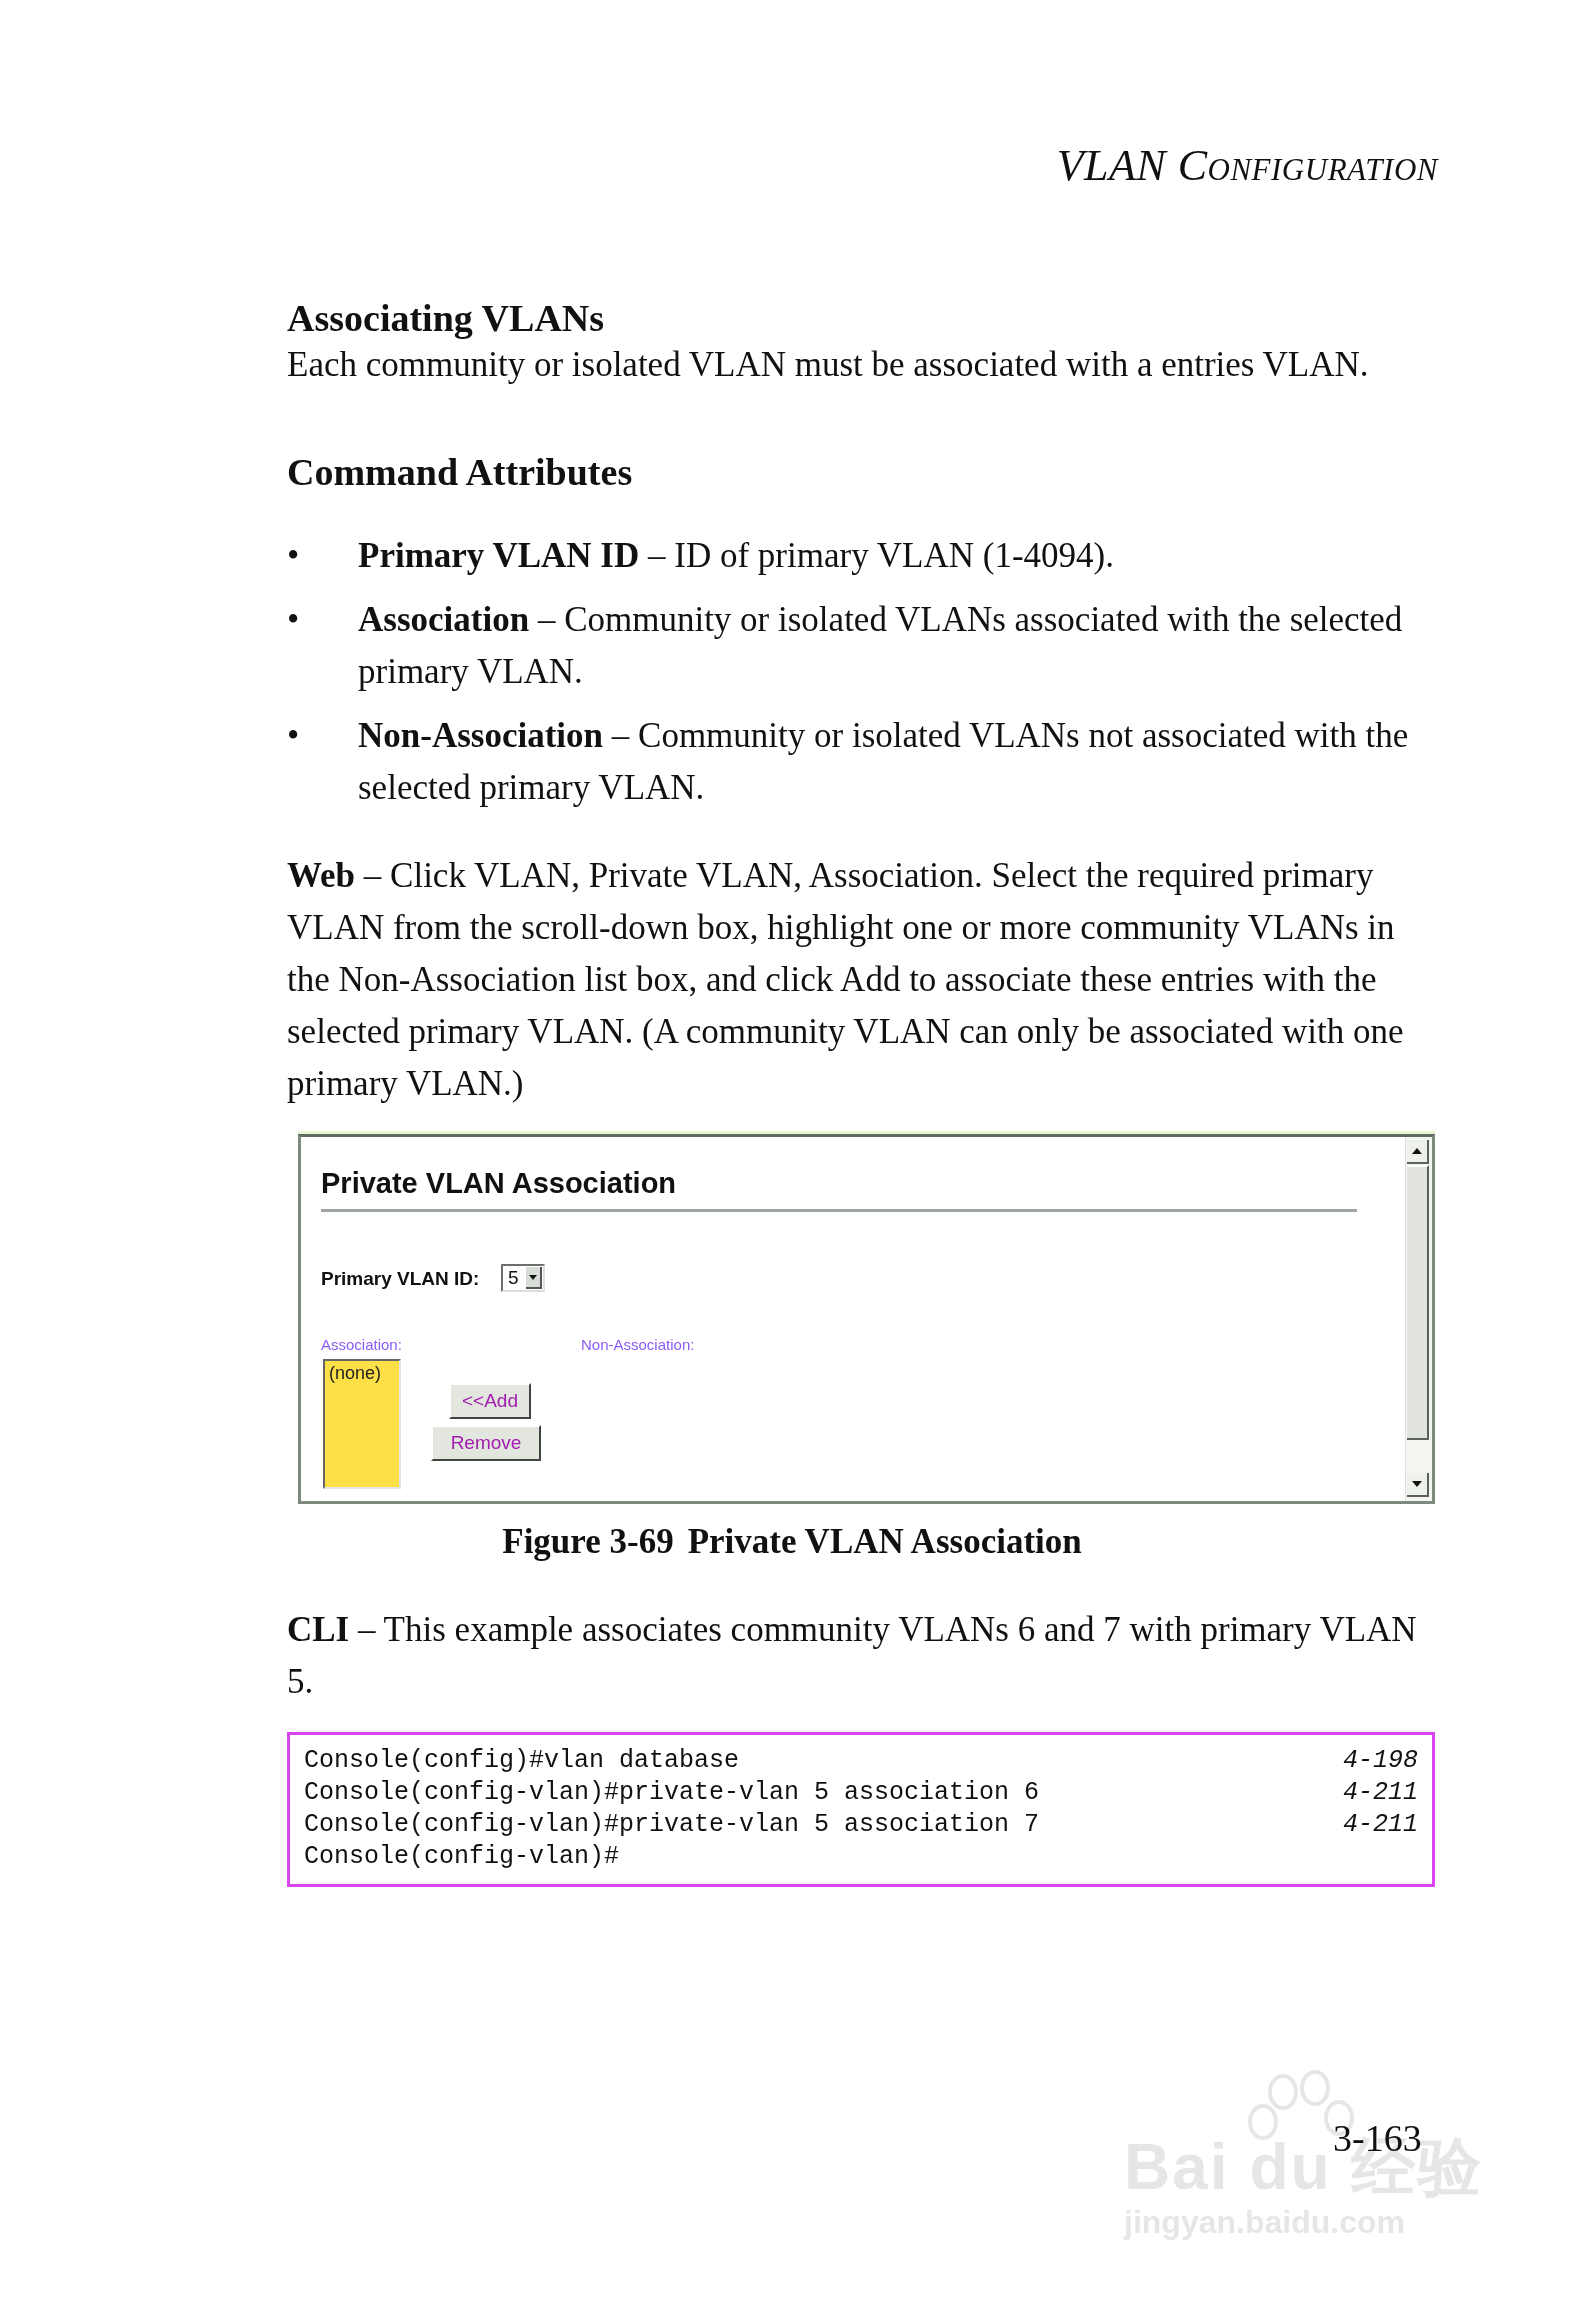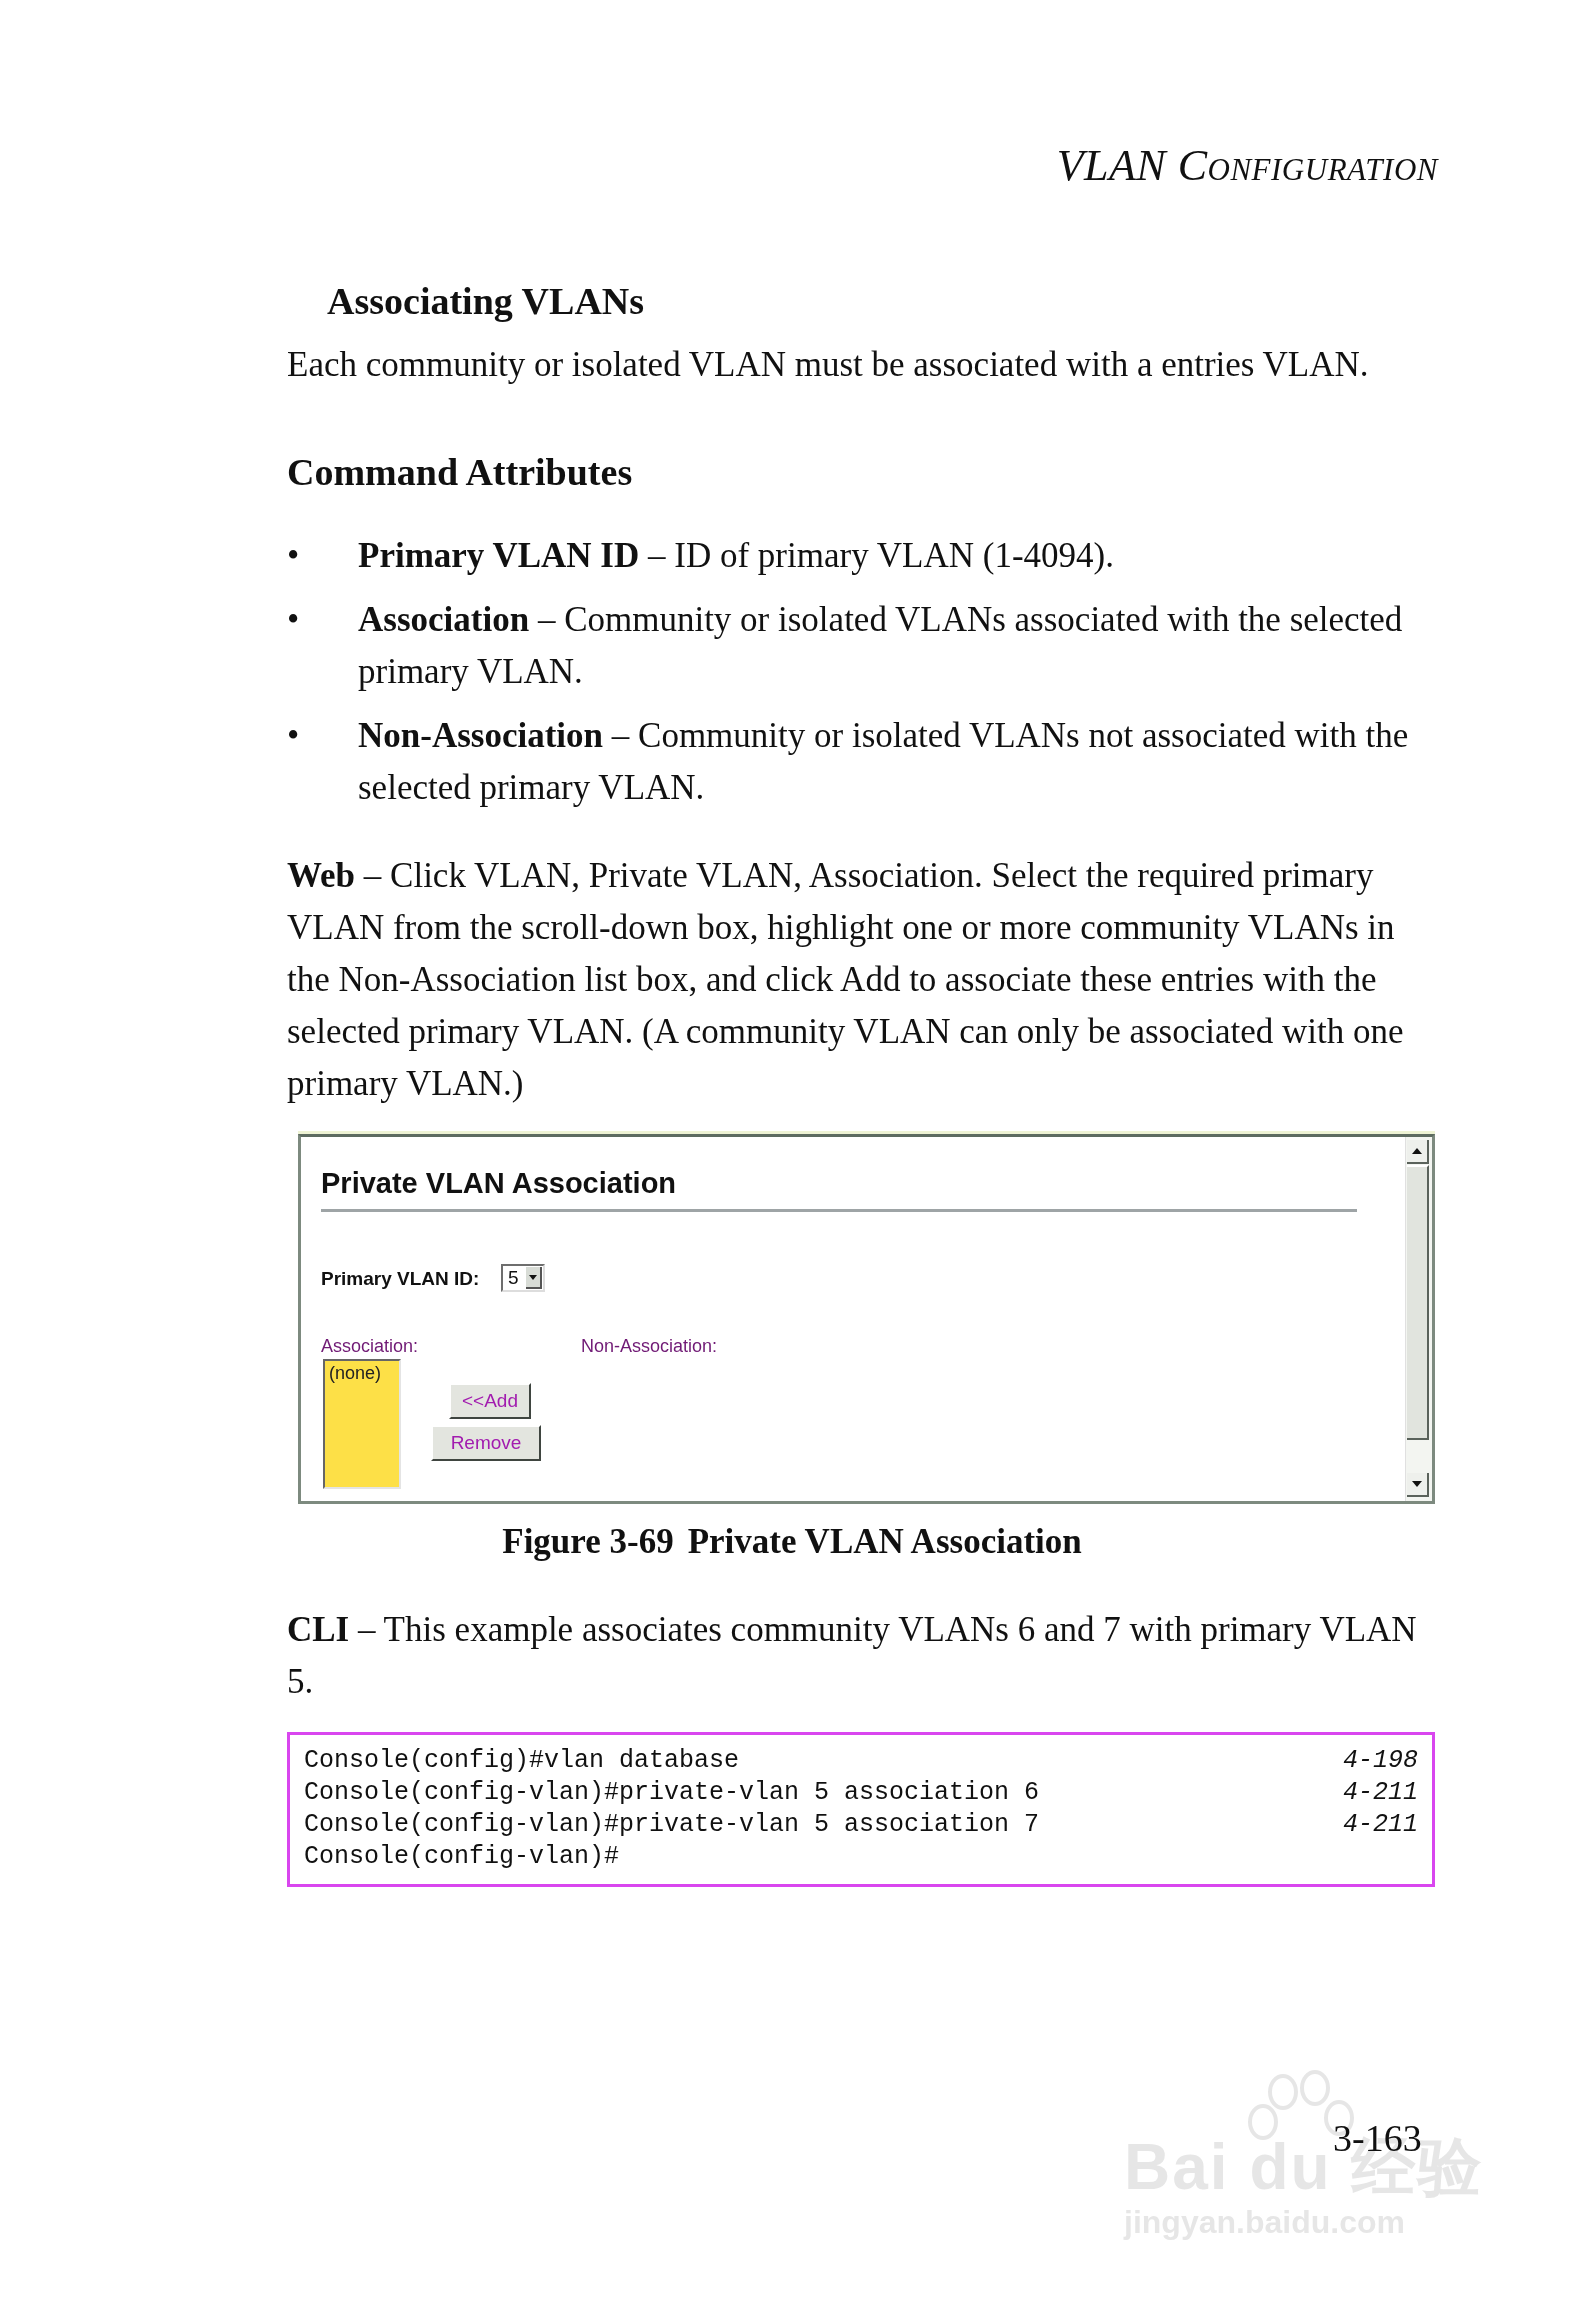--- a/index.html
+++ b/index.html
@@ -22,21 +22,21 @@
   
   #figure { position: absolute; left: 298px; top: 1134px; width: 1131px; height: 364px; background: #fff; border: 3px solid #7d8a7f; border-top-color: #5d6b60; box-shadow: 0 -3px 0 #eef3d4; }
   #fig-title { position: absolute; left: 20px; top: 30px; font-size: 29px; font-weight: bold; color: #111; }
   #fig-rule { position: absolute; left: 20px; top: 72px; width: 1036px; height: 0; border-top: 3px solid #9ea4a6; }
   #vlan-id-label { position: absolute; left: 20px; top: 131px; font-size: 19px; font-weight: bold; color: #111; }
   #vlan-select { position: absolute; left: 200px; top: 127px; width: 44px; height: 28px; border: 2px solid #6e6e6e; border-right-color: #ddd; border-bottom-color: #ddd; background: #fff; box-sizing: border-box; }
   #vlan-select .val { position: absolute; left: 5px; top: 1px; font-size: 19px; color: #111; }
   #vlan-select .arrow { position: absolute; right: 1px; top: 1px; width: 16px; height: 22px; background: #d8dcd6; border-right: 2px solid #555; border-bottom: 2px solid #555; box-sizing: border-box; }
   #vlan-select .arrow:after { content: ""; position: absolute; left: 3px; top: 8px; border-left: 4px solid transparent; border-right: 4px solid transparent; border-top: 5px solid #111; }
 
-  .list-label { position: absolute; top: 199px; font-size: 18px; color: #701a75; }
+  .list-label { position: absolute; top: 199px; font-size: 15px; color: #8b5cf6; }
   #assoc-label { left: 20px; }
   #nonassoc-label { left: 280px; }
   .listbox { position: absolute; background: #fde047; border: 2px solid #666; border-right-color: #e4e4e4; border-bottom-color: #e4e4e4; box-sizing: border-box; }
   #assoc-list { left: 22px; top: 222px; width: 78px; height: 130px; }
   #nonassoc-list { left: 282px; top: 222px; width: 200px; height: 130px; }
   .opt { font-size: 18px; line-height: 25px; padding-left: 4px; white-space: nowrap; }
   .opt.sel { background: #1a1ad2; color: #fff; outline: 1px dotted #9aa; outline-offset: -1px; margin-right: 2px; }
   .opt.plain { color: #222; }
 
   .btn { position: absolute; background: #e3e5df; border: 2px solid #fff; border-right-color: #3f4540; border-bottom-color: #3f4540; font-size: 19px; color: #a21caf; text-align: center; box-sizing: border-box; }
@@ -62,21 +62,21 @@
   #watermark { position: absolute; left: 1120px; top: 2070px; width: 380px; height: 180px; opacity: 0.18; pointer-events: none; }
   #watermark .wm-brand { position: absolute; left: 4px; top: 54px; font-size: 64px; font-weight: bold; color: #777; letter-spacing: 2px; }
   #watermark .wm-url { position: absolute; left: 4px; top: 134px; font-size: 32px; font-weight: bold; color: #777; }
   #watermark .paw { position: absolute; width: 22px; height: 28px; border: 4px solid #777; border-radius: 50%; }
 </style>
 </head>
 <body>
 
 <div id="running-head" class="serif"><span>VLAN C</span><span class="sc">ONFIGURATION</span></div>
 
-<div class="h2 serif" style="top:279px;margin-left:40px;">Associating VLANs</div>
+<div class="h2 serif" style="top:296px;">Associating VLANs</div>
 <div class="para serif" style="top:339px;">Each community or isolated VLAN must be associated with a entries VLAN.</div>
 
 <div class="h2 serif" style="top:450px;">Command Attributes</div>
 <ul class="bullets serif">
   <li><span class="dot">•</span><b>Primary VLAN ID</b><span> – ID of primary VLAN (1-4094).</span></li>
   <li><span class="dot">•</span><b>Association</b><span> – Community or isolated VLANs associated with the selected primary VLAN.</span></li>
   <li><span class="dot">•</span><b>Non-Association</b><span> – Community or isolated VLANs not associated with the selected primary VLAN.</span></li>
 </ul>
 
 <div class="para serif" style="top:850px;"><b>Web</b><span> – Click VLAN, Private VLAN, Association. Select the required primary VLAN from the scroll-down box, highlight one or more community VLANs in the Non-Association list box, and click Add to associate these entries with the selected primary VLAN. (A community VLAN can only be associated with one primary VLAN.)</span></div>

